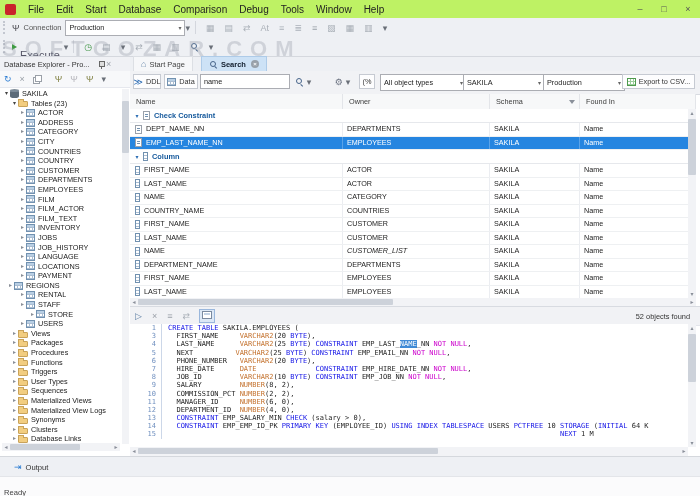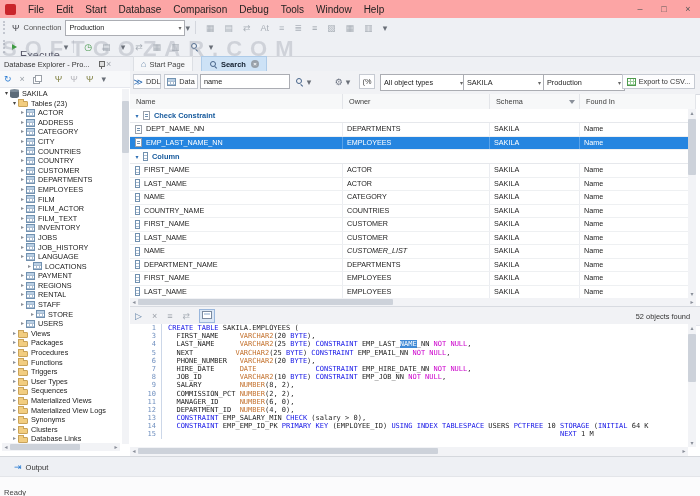--- a/index.html
+++ b/index.html
@@ -1,20 +1,20 @@
 <!DOCTYPE html>
 <html><head>
 <meta charset="utf-8">
 <style>
   html,body{margin:0;padding:0}
   body{width:700px;height:496px;position:relative;overflow:hidden;background:#eef0f4;
        font-family:"Liberation Sans",sans-serif;font-size:8px;color:#1e1e1e;-webkit-font-smoothing:antialiased}
   .abs{position:absolute}
   
-  #titlebar{top:0;left:0;right:0;height:18px;background:#fca5a5;display:flex;align-items:center}
+  #titlebar{top:0;left:0;right:0;height:18px;background:#bef264;display:flex;align-items:center}
   #app-icon{width:11px;height:11px;background:#c9252b;border-radius:2px;margin:0 6px 0 5px;flex:none}
   .menu-item{padding:0 6px;font-size:10px;color:#222;cursor:default}
   #win-controls{position:absolute;right:0;top:0;height:18px;display:flex}
   #win-controls .gicon{width:24px;text-align:center;font-size:9px;line-height:18px}
   
   .toolbar{left:0;right:0;height:19px;display:flex;align-items:center;background:#eef0f4;border-bottom:1px solid #e2e4ea}
   #toolbar1{top:18px}
   #toolbar2{top:37px}
   .grip{width:3px;height:13px;border-left:2px dotted #c3c7d0;margin:0 4px 0 3px;flex:none}
   .tb-label{color:#555;font-size:7.5px;margin:0 4px}
@@ -302,31 +302,31 @@
       <div class="trow" style="padding-left: 19px;">
         <span class="arr" style="color: rgb(138, 143, 152);">▸</span>
         <span class="cicon icon-table"></span>
         <span class="lbl">JOB_HISTORY</span>
       </div>
       <div class="trow" style="padding-left: 19px;">
         <span class="arr" style="color: rgb(138, 143, 152);">▸</span>
         <span class="cicon icon-table"></span>
         <span class="lbl">LANGUAGE</span>
       </div>
-      <div class="trow" style="padding-left: 26px;">
+      <div class="trow" style="padding-left: 19px;">
         <span class="arr" style="color: rgb(138, 143, 152);">▸</span>
         <span class="cicon icon-table"></span>
         <span class="lbl">LOCATIONS</span>
       </div>
       <div class="trow" style="padding-left: 19px;">
         <span class="arr" style="color: rgb(138, 143, 152);">▸</span>
         <span class="cicon icon-table"></span>
         <span class="lbl">PAYMENT</span>
       </div>
-      <div class="trow" style="padding-left: 19px;">
+      <div class="trow" style="padding-left: 7px;">
         <span class="arr" style="color: rgb(138, 143, 152);">▸</span>
         <span class="cicon icon-table"></span>
         <span class="lbl">REGIONS</span>
       </div>
       <div class="trow" style="padding-left: 19px;">
         <span class="arr" style="color: rgb(138, 143, 152);">▸</span>
         <span class="cicon icon-table"></span>
         <span class="lbl">RENTAL</span>
       </div>
       <div class="trow" style="padding-left: 19px;">

